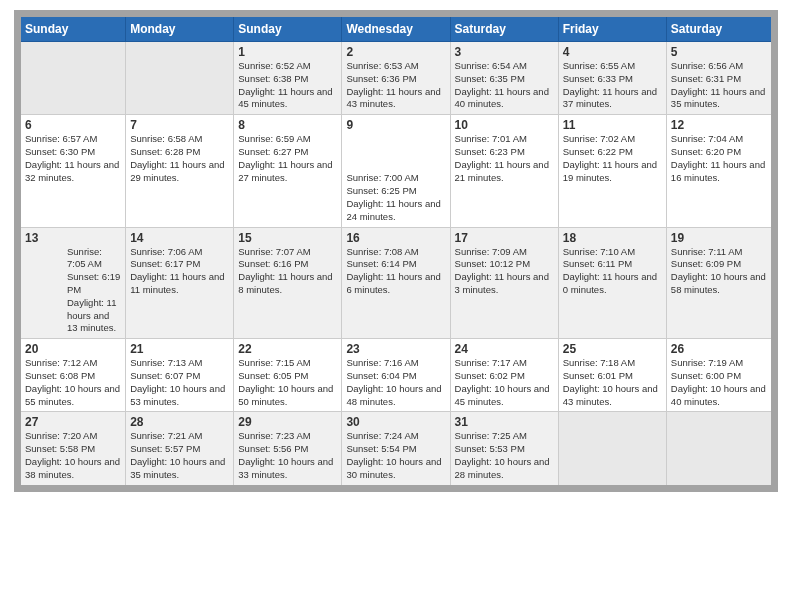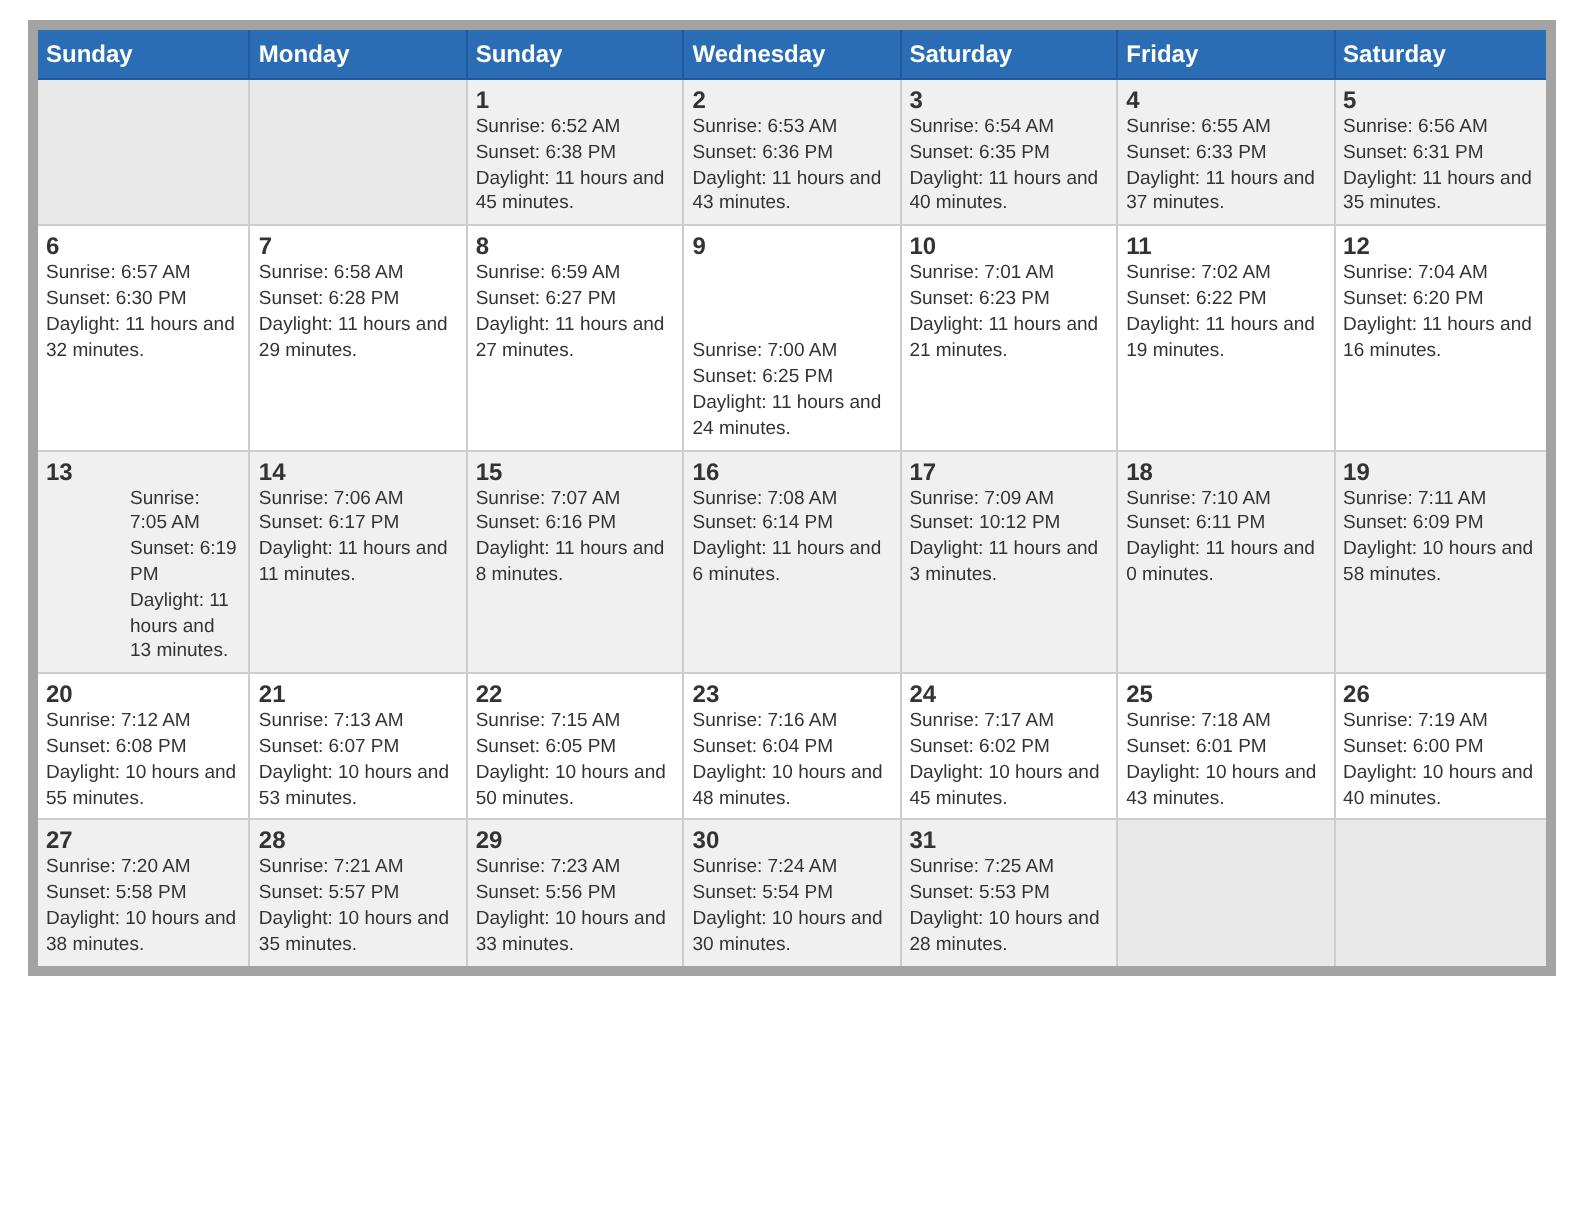--- a/index.html
+++ b/index.html
@@ -39,21 +39,21 @@
       line-height: 1.1;
     }
     .location-title {
       font-size: 15px;
       color: #555;
       margin-top: 2px;
     }
     .calendar {
       width: 100%;
       border-collapse: collapse;
-      border: 5px solid #a3a3a3;
+      border: 7px solid #a3a3a3;
     }
     .calendar th {
       background: #2a6db5;
       color: #fff;
       font-size: 12px;
       font-weight: bold;
       padding: 5px 4px;
       text-align: left;
       border: 1px solid #1e5a9c;
     }

